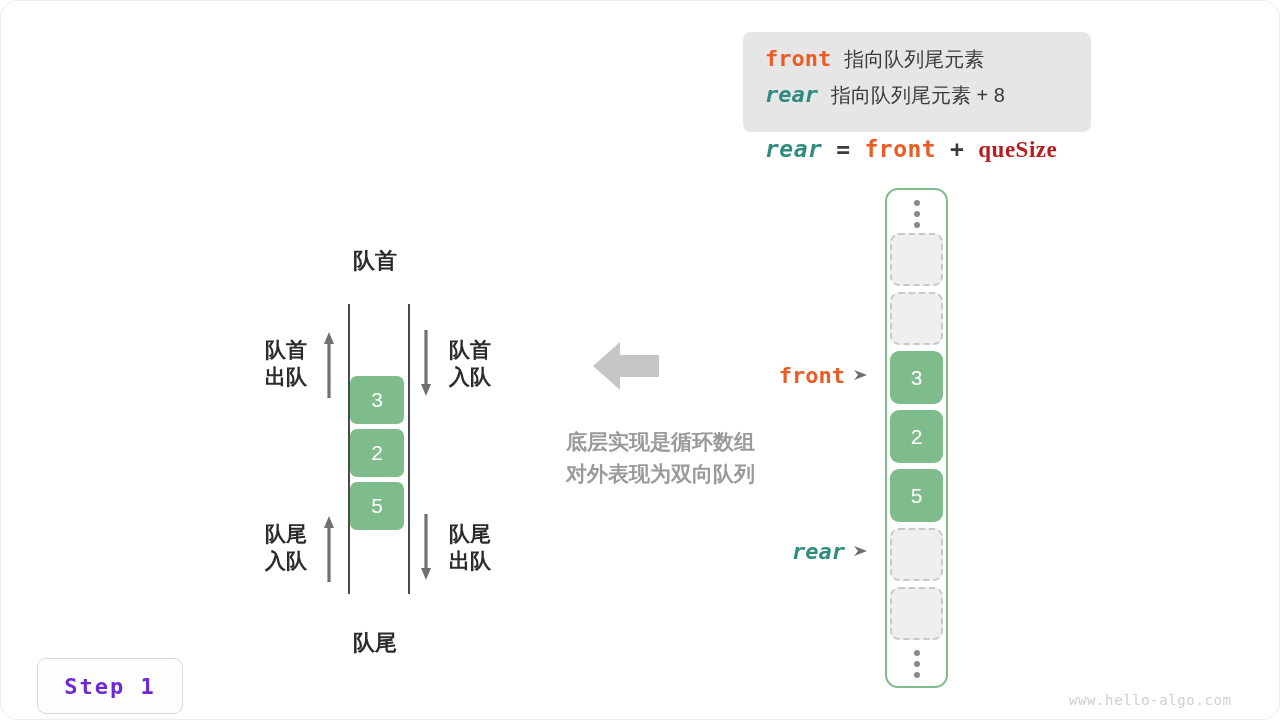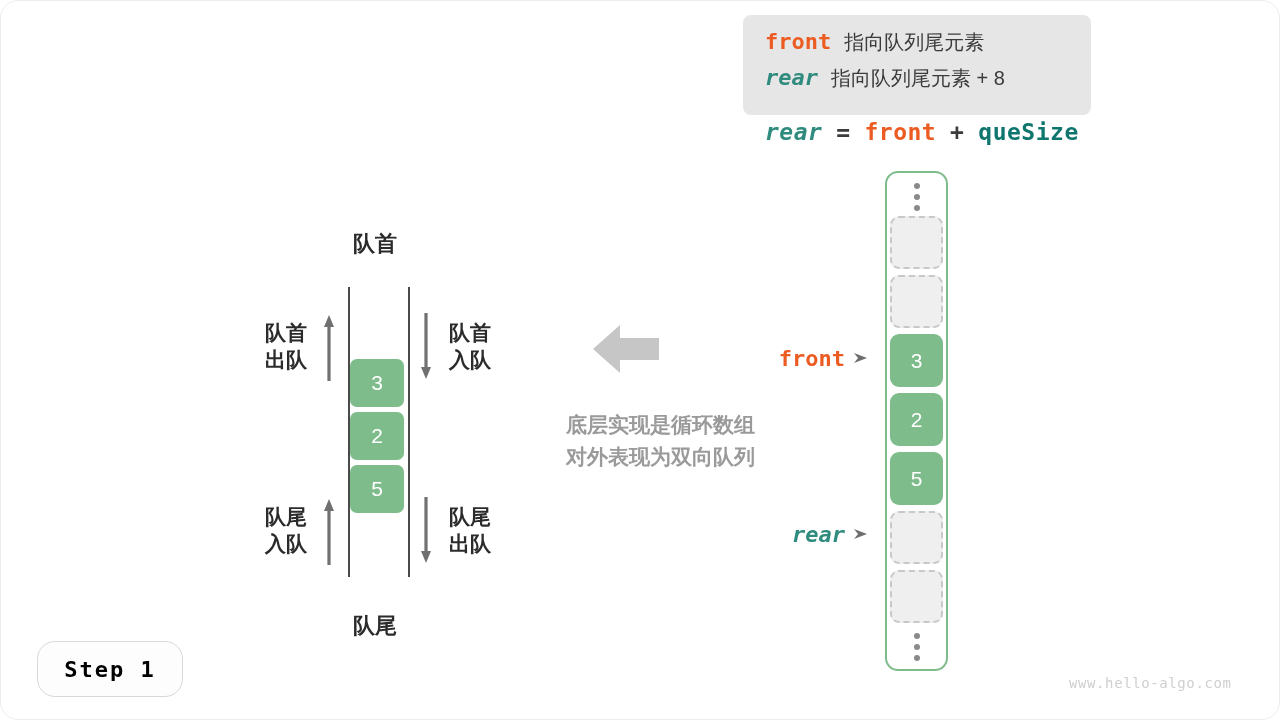--- a/index.html
+++ b/index.html
@@ -15,21 +15,21 @@
     width: 1280px;
     height: 720px;
     background: #ffffff;
     overflow: hidden;
     box-sizing: border-box;
     border: 1px solid #ececec;
     border-radius: 18px;
   }
 
   
-  .abs { position: absolute; }
+  .abs { position: absolute; margin-top: 17px; }
   .mono {
     font-family: "DejaVu Sans Mono", "Liberation Mono", monospace;
     font-weight: bold;
   }
   .cjk {
     font-family: "Liberation Sans", "DejaVu Sans", sans-serif;
     font-weight: bold;
   }
 
   
@@ -51,21 +51,21 @@
   }
   .legend-line .mono { font-size: 22px; }
   .legend-line .desc {
     font-size: 20px;
     color: #3b3b3b;
     margin-left: 13px;
     font-family: "Liberation Sans", "DejaVu Sans", sans-serif;
   }
   .c-front { color: #ec5b22; }
   .c-rear  { color: #2e8b7d; font-style: italic; }
-  .c-size  { color: #0f766e; }
+  .c-size  { color: #b91c1c; font-family: Liberation Serif, serif; }
   .c-dark  { color: #3b3b3b; }
 
   
   #formula {
     left: 764px;
     top: 118px;
     font-size: 23px;
     white-space: nowrap;
   }
   #formula span { letter-spacing: 0.5px; }
@@ -214,27 +214,27 @@
   }
   #size-note .mono { font-size: 22px; }
 
   
   #step-badge {
     left: 36px;
     top: 640px;
     width: 144px;
     height: 54px;
     border: 1px solid #d8d8d8;
-    border-radius: 18px;
+    border-radius: 9px;
     background: #fdfdfd;
     display: flex;
     align-items: center;
     justify-content: center;
     font-size: 22px;
-    color: #000000;
+    color: #6d28d9;
     letter-spacing: 2px;
   }
 
   
   #watermark {
     left: 1068px;
     top: 674px;
     font-family: "DejaVu Sans Mono", "Liberation Mono", monospace;
     font-size: 14px;
     color: #cfcfcf;

